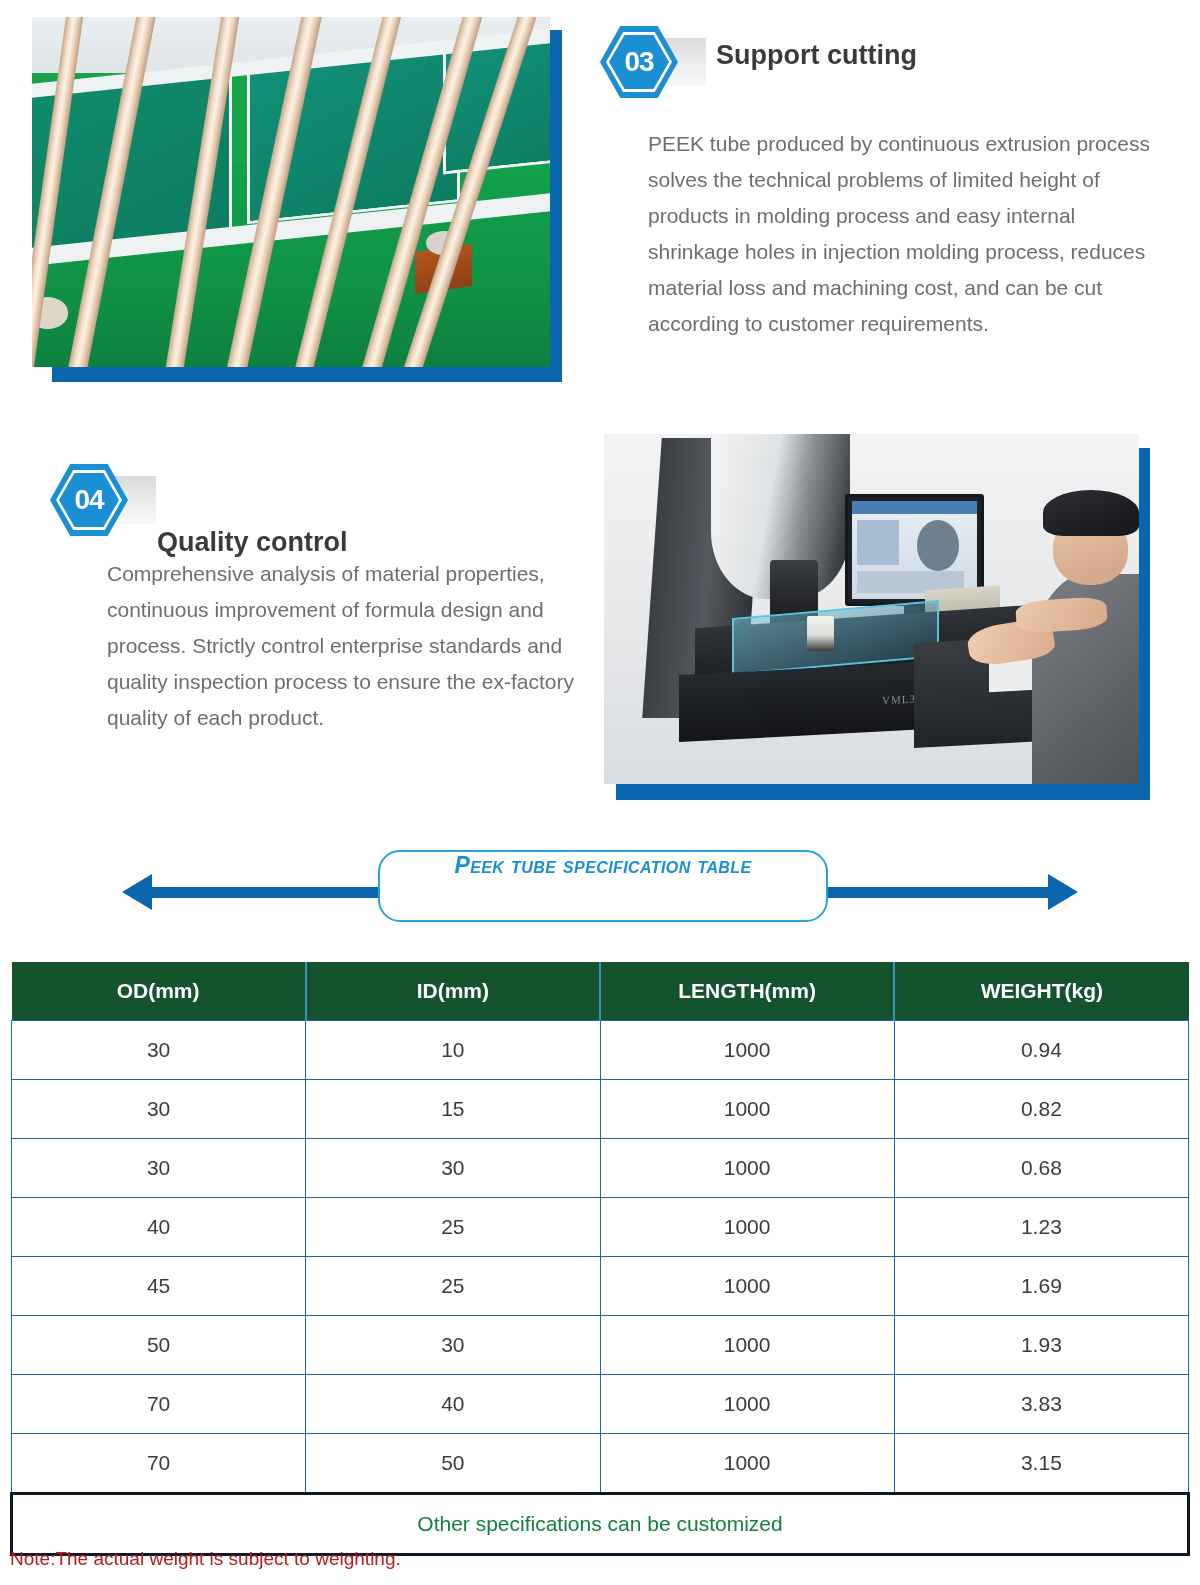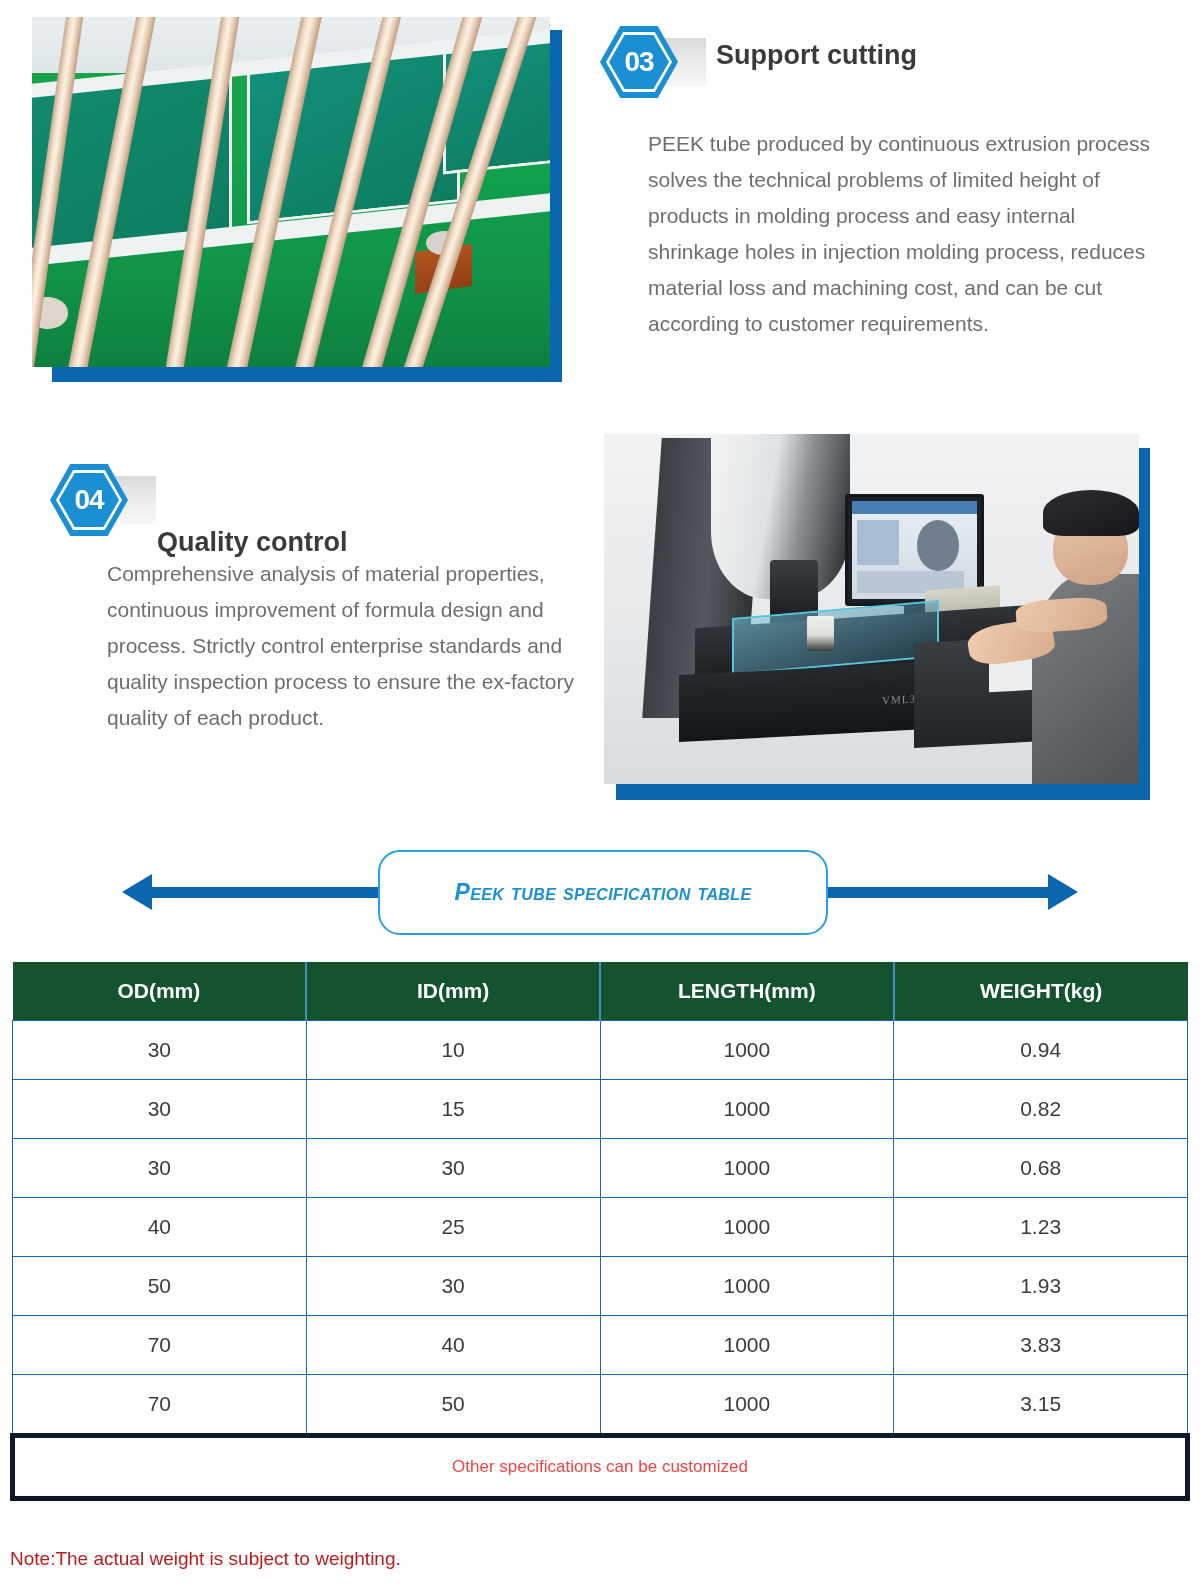--- a/index.html
+++ b/index.html
@@ -230,23 +230,23 @@
   }
   .arrow-head{
     position:absolute;top:29px;width:0;height:0;
     border-top:18px solid transparent;border-bottom:18px solid transparent;
   }
   #arrow-left-head{left:122px;border-right:30px solid #0b66b0;}
   #arrow-left-bar{left:150px;width:290px;}
   #arrow-right-bar{left:760px;width:290px;}
   #arrow-right-head{left:1048px;border-left:30px solid #0b66b0;}
   #divider-box{
-    position:absolute;left:378px;top:5px;width:450px;height:85px;
+    position:absolute;left:378px;top:5px;width:450px;height:72px;
     border:2px solid #29a0e0;border-radius:22px;background:#ffffff;
-    display:flex;align-items:center;justify-content:center;
+    display:flex;justify-content:center;
     box-sizing:border-box;
   }
   #divider-title{
     color:#1a8fd4;font-style:italic;font-weight:bold;
     font-size:23px;font-variant:small-caps;letter-spacing:.4px;
     font-family:"Liberation Sans",sans-serif;white-space:nowrap;
   }
 
   
   #spec-table{
@@ -262,21 +262,21 @@
     font-family:"Liberation Sans",sans-serif;
   }
   #spec-table th:last-child{border-right:none;}
   #spec-table td{
     height:56px;text-align:center;
     font-size:21px;color:#3b3c3e;
     border:1px solid #1668b3;
     font-family:"Liberation Sans",sans-serif;
   }
   #spec-table td.footer-cell{
-    font-size:17px;color:#ef4444;border:5px solid #0f172a;
+    font-size:21px;color:#15803d;border:3px solid #0f172a;
   }
   #note{
     position:absolute;left:10px;top:1548px;
     font-size:19px;color:#b91c1c;
     font-family:"Liberation Sans",sans-serif;
   }
 </style>
 </head>
 <body>
 
@@ -399,20 +399,26 @@
       <td>1000</td>
       <td>0.68</td>
     </tr>
     <tr>
       <td>40</td>
       <td>25</td>
       <td>1000</td>
       <td>1.23</td>
     </tr>
     <tr>
+      <td>45</td>
+      <td>25</td>
+      <td>1000</td>
+      <td>1.69</td>
+    </tr>
+    <tr>
       <td>50</td>
       <td>30</td>
       <td>1000</td>
       <td>1.93</td>
     </tr>
     <tr>
       <td>70</td>
       <td>40</td>
       <td>1000</td>
       <td>3.83</td>

